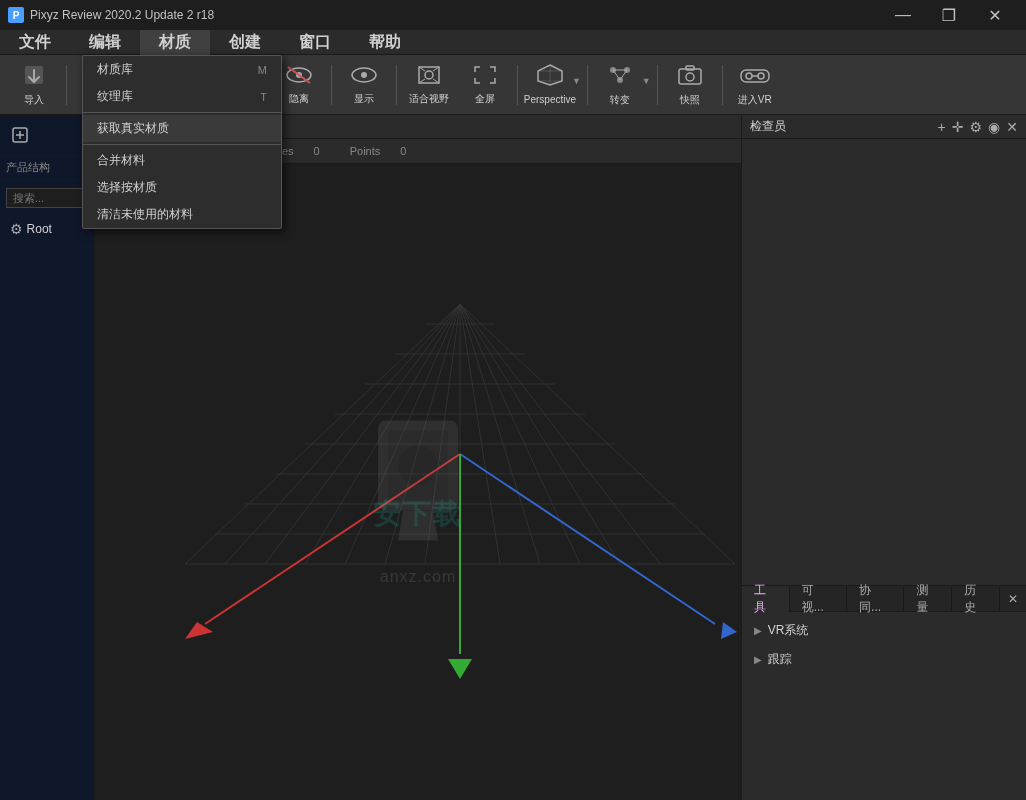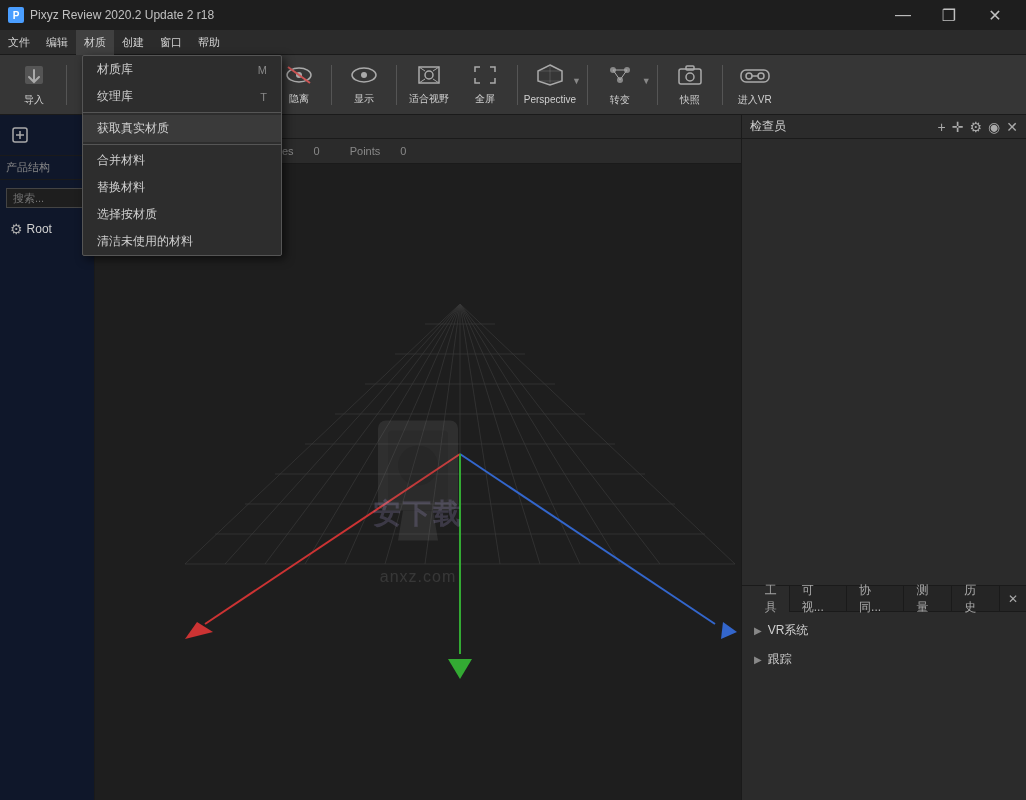--- a/index.html
+++ b/index.html
@@ -65,28 +65,29 @@
     
     .menu-bar {
       width: 100%;
       height: 25px;
       background: #2b2b2b;
       display: flex;
       align-items: center;
       border-bottom: 1px solid #1a1a1a;
     }
     .menu-item {
-      padding: 0 8px;
+      padding: 0 19px;
       height: 25px;
       display: flex;
       align-items: center;
       cursor: pointer;
       color: #d0d0d0;
-      font-size: 11px;
+      font-size: 16px;
       position: relative;
+      font-weight: bold;
     }
     .menu-item.active { background: #404040; }
 
     
     .toolbar {
       width: 100%;
       height: 60px;
       background: #363636;
       display: flex;
       align-items: center;
@@ -272,21 +273,21 @@
     .bottom-tab {
       padding: 0 12px;
       height: 26px;
       display: flex;
       align-items: center;
       font-size: 12px;
       color: #aaa;
       cursor: pointer;
       border-right: 1px solid #1a1a1a;
     }
-    .bottom-tab.active { background: #2b2b2b; color: #a3a3a3; text-align: right; }
+    .bottom-tab.active { background: #2b2b2b; color: #f0abfc; }
     .bottom-panel-content {
       flex: 1;
       padding: 6px;
       overflow-y: auto;
     }
     .bottom-section {
       margin-bottom: 4px;
     }
     .bottom-section-row {
       display: flex;
@@ -630,21 +631,21 @@
 
       <div style="position:absolute;top:50%;left:50%;transform:translate(-50%,-50%);opacity:0.12;pointer-events:none;">
         <svg width="120" height="140" viewBox="0 0 120 140">
           <rect x="20" y="10" width="80" height="90" rx="8" fill="#aaa"></rect>
           <rect x="30" y="20" width="60" height="70" rx="4" fill="#888"></rect>
           <circle cx="60" cy="55" r="20" fill="#666"></circle>
           <path d="M45 100 L75 100 L80 130 L40 130 Z" fill="#aaa"></path>
         </svg>
       </div>
 
-      <div style="position:absolute;top:55%;left:50%;transform:translate(-50%,-50%);opacity:0.18;font-size:28px;font-weight:bold;color:#c4b5fd;letter-spacing:2px;pointer-events:none;">安下载</div>
+      <div style="position:absolute;top:55%;left:50%;transform:translate(-50%,-50%);opacity:0.18;font-size:28px;font-weight:bold;color:#14b8a6;letter-spacing:2px;pointer-events:none;">安下载</div>
       <div style="position:absolute;top:65%;left:50%;transform:translate(-50%,-50%);opacity:0.18;font-size:16px;color:#aaa;letter-spacing:1px;pointer-events:none;">anxz.com</div>
     </div>
   </div>
 
   <div class="right-panel">
     <div class="inspector-header">
       <span class="inspector-title">检查员</span>
       <div class="inspector-icons">
         <span class="inspector-icon">+</span>
         <span class="inspector-icon">✛</span>
@@ -711,23 +712,20 @@
   <div class="dropdown-item highlighted">
     <span>获取真实材质</span>
   </div>
 
   <div class="dropdown-separator"></div>
 
   <div class="dropdown-item">
     <span>合并材料</span>
   </div>
 
-  <div class="dropdown-item">
-    <span>替换材料</span>
-  </div>
 
   <div class="dropdown-item">
     <span>选择按材质</span>
   </div>
 
   <div class="dropdown-item">
     <span>清洁未使用的材料</span>
   </div>
 </div>
 

